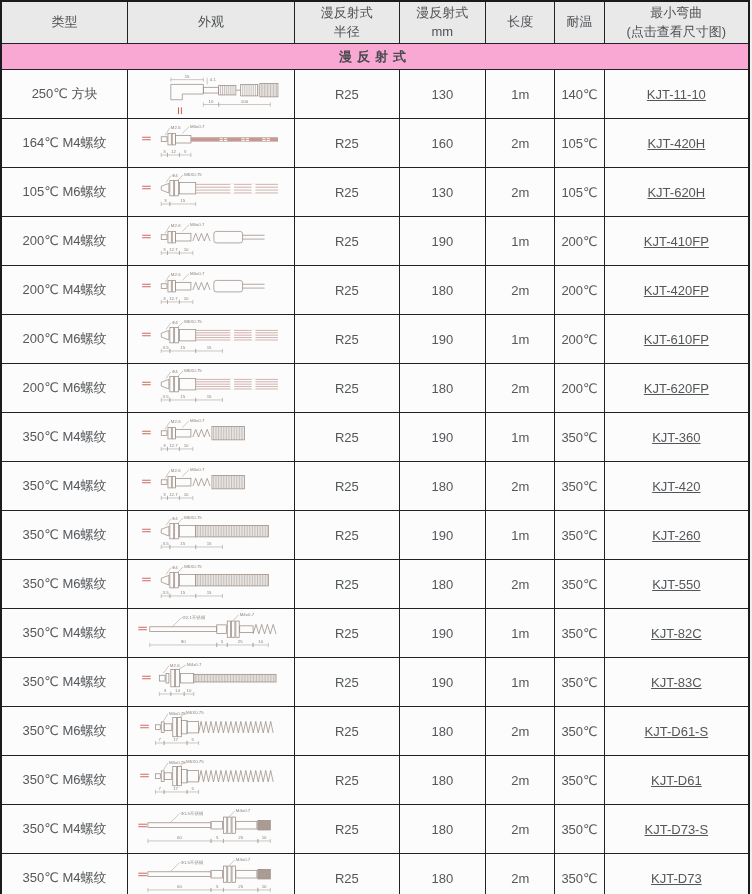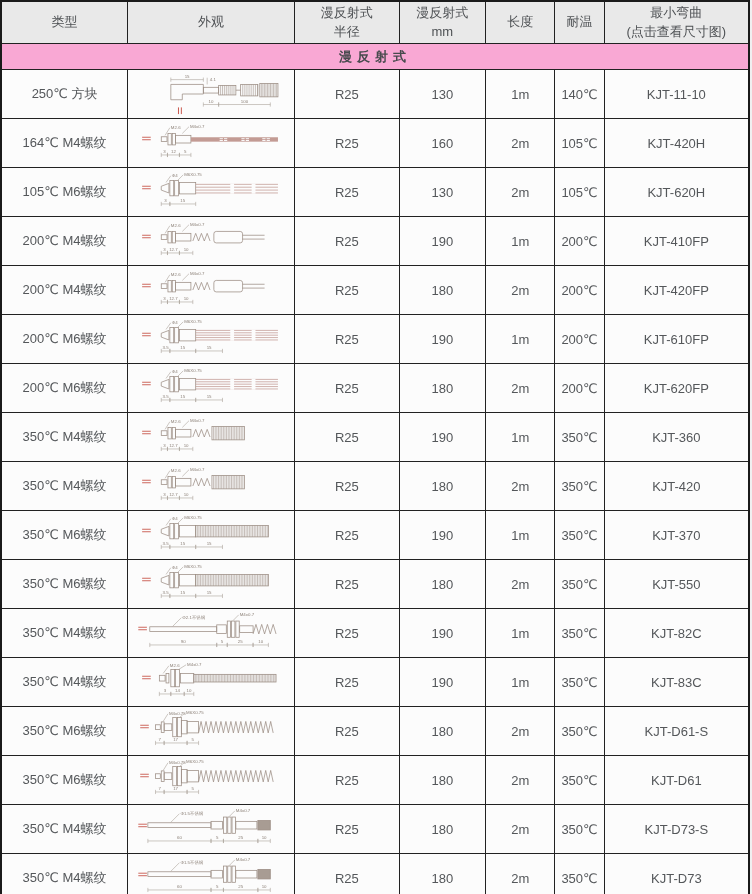--- a/index.html
+++ b/index.html
@@ -43,21 +43,21 @@
     background:#f9a8d4;
     height:25px;
     font-weight:700;
     letter-spacing:5px;
     color:#474a4d;
     font-size:13px;
   }
   tr.data-row td{height:46px;background:#fcfcfc;}
   td.cell-appearance{padding:1px 2px;}
   td.cell-appearance svg{display:block;margin:0 auto;}
-  td.cell-model{cursor:pointer;}
+  td.cell-model{cursor:pointer;text-decoration:underline;}
 </style>
 </head>
 <body>
 
 <div class="page">
   <table class="spec">
     <colgroup>
       <col class="c-type">
         <col class="c-look">
         <col class="c-bend">
@@ -581,21 +581,21 @@
               <line x1="64" y1="35.5" x2="92" y2="35.5" stroke="#a79e96" stroke-width="0.6"></line>
               <line x1="64" y1="33.3" x2="64" y2="37.7" stroke="#a79e96" stroke-width="0.6"></line>
               <line x1="92" y1="33.3" x2="92" y2="37.7" stroke="#a79e96" stroke-width="0.6"></line>
               <text x="78" y="33.9" font-size="4.6" fill="#8d8279" text-anchor="middle">15</text>
             </svg>
           </td>
           <td class="cell-bend-radius">R25</td>
           <td class="cell-distance">190</td>
           <td class="cell-length">1m</td>
           <td class="cell-temp">350℃</td>
-          <td class="cell-model">KJT-370</td>
+          <td class="cell-model">KJT-260</td>
         </tr>
         <tr class="data-row">
           <td class="cell-type">350℃ M6螺纹</td>
           <td class="cell-appearance">
             <svg width="158" height="44" viewBox="0 0 160 46" font-family="Liberation Sans, DejaVu Sans, sans-serif">
               <line x1="8" y1="17" x2="17" y2="17" stroke="#c65045" stroke-width="0.9"></line>
               <line x1="8" y1="19.6" x2="17" y2="19.6" stroke="#c65045" stroke-width="0.9"></line>
               <path d="M36 14 v10 l-8 -3 v-4 Z" fill="none" stroke="#9c8e85" stroke-width="0.8"></path>
               <rect x="37" y="11" width="4" height="16" fill="none" stroke="#9c8e85" stroke-width="0.8"></rect>
               <rect x="42" y="11" width="4" height="16" fill="none" stroke="#9c8e85" stroke-width="0.8"></rect>

